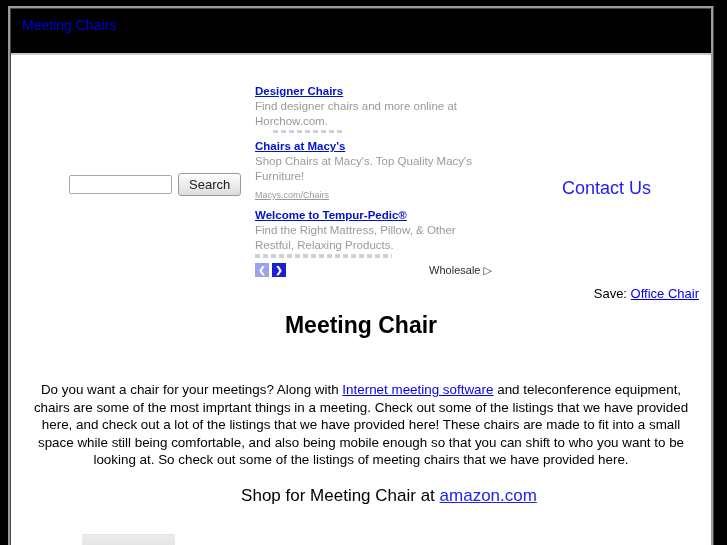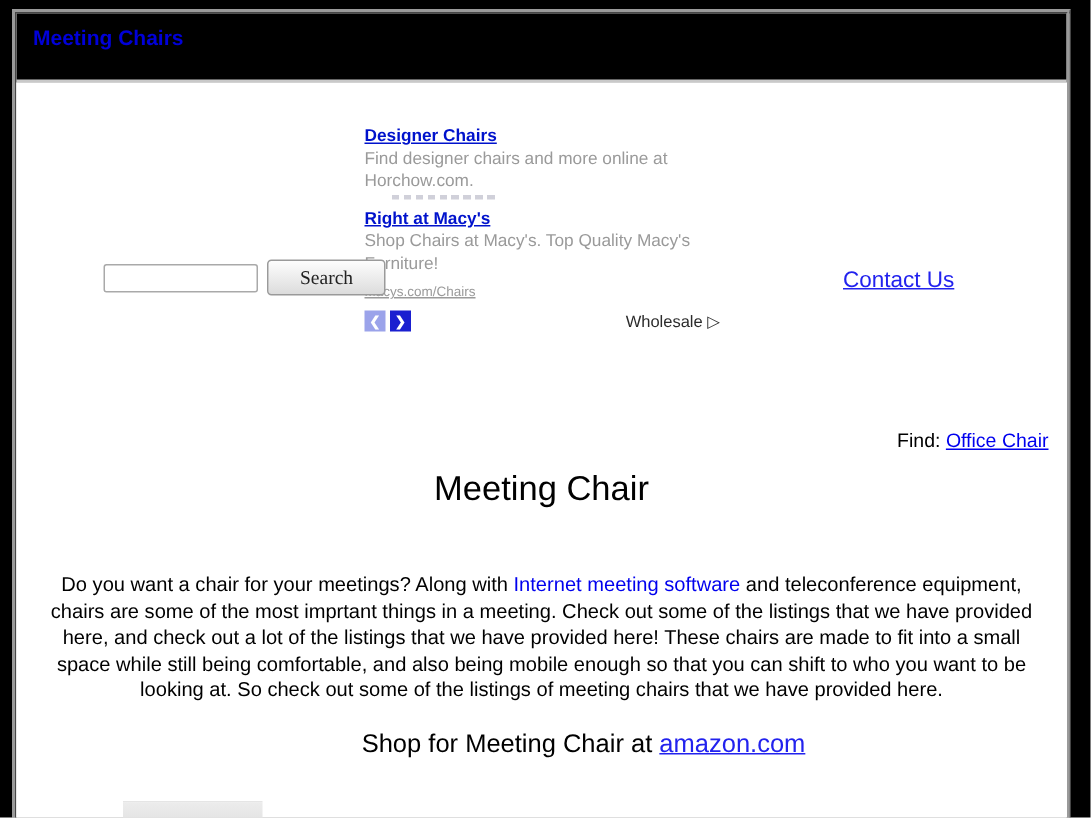--- a/index.html
+++ b/index.html
@@ -9,26 +9,26 @@
     font-family:"Liberation Sans", sans-serif;
   }
   .page {
     position:absolute; left:8px; top:6px; width:706px; height:620px;
     background:#fff; border:3px ridge #9a9a9a;
   }
   .header {
     height:46px; background:#000; border-bottom:2px solid #c9c9c9;
   }
   .header-title {
-    color:#0000d9; font-weight:bold; font-size:14px; padding:8px 0 0 11px;
+    color:#0000d9; font-weight:normal; font-size:14px; padding:8px 0 0 11px;
   }
   .content { position:relative; width:100%; height:520px; background:#fff; }
 
   
-  .ad-block { position:absolute; left:232px; top:26px; width:237px; }
+  .ad-block { position:absolute; left:244px; top:26px; width:237px; }
   .ad-unit { margin-bottom:3px; }
   .ad-title {
     color:#0012cc; font-size:11.5px; font-weight:bold; text-decoration:underline;
     line-height:14px; display:inline-block; cursor:pointer;
   }
   .ad-desc { color:#9a9a9a; font-size:11.5px; line-height:15px; }
   .ad-url {
     color:#9a9a9a; font-size:9px; line-height:11px; text-decoration:underline;
     display:inline-block; cursor:pointer;text-align:right;
   }
@@ -47,43 +47,43 @@
   .adchoices { margin-left:auto; font-size:11px; color:#2b2b2b; cursor:pointer; }
   .adchoices .tri { font-size:11px; }
 
   
   .search-row { position:absolute; left:58px; top:118px; display:flex; align-items:center; }
   .search-input {
     width:103px; height:19px; border:1px solid #a9a9a9; border-radius:2px;
     font-size:12px; padding:0 4px; outline:none;
   }
   .search-btn {
-    margin-left:6px; font-size:13px; color:#222; padding:3px 21px;
+    margin-left:6px; font-size:13px; color:#222; padding:3px 10px;
     background:linear-gradient(#fdfdfd,#dcdcdc); border:1px solid #9a9a9a;
-    border-radius:3px; cursor:pointer; font-family:Liberation Serif, serif;
+    border-radius:3px; cursor:pointer; font-family:Liberation Sans, sans-serif;
   }
   .contact-link {
-    position:absolute; left:551px; top:123px; color:#2222ee; font-size:15px;
-    text-decoration:underline; cursor:pointer;
+    position:absolute; left:551px; top:123px; color:#2222ee; font-size:18px;
+    cursor:pointer;
   }
 
   
   .next-line { position:absolute; right:12px; top:231px; font-size:13px; color:#000; }
   .next-line a { color:#0000ee; text-decoration:underline; cursor:pointer; }
 
   
   .page-heading {
     position:absolute; top:257px; left:0; width:100%; text-align:center;
-    font-size:23px; font-weight:normal; color:#000; margin:0;
+    font-size:23px; font-weight:bold; color:#000; margin:0;
   }
   .body-para {
     position:absolute; top:326px; left:14px; right:14px; text-align:center;
     font-size:13.4px; line-height:17.6px; color:#000;
   }
-  .body-para a { color:#0000ee; cursor:pointer; }
+  .body-para a { color:#0000ee; text-decoration:underline; cursor:pointer; }
   .shop-line {
     position:absolute; top:431px; left:0; width:100%; text-align:center;
     font-size:17px; color:#000;margin-left:28px;
   }
   .shop-line a { color:#2222ee; text-decoration:underline; cursor:pointer; }
 
   .bottom-cut-box {
     position:absolute; left:71px; top:479px; width:93px; height:24px;
     background:linear-gradient(#ececec,#dcdcdc); border-top:1px solid #e5e5e5;
   }
@@ -101,41 +101,46 @@
     <div class="ad-block">
 
       <div class="ad-unit">
         <a class="ad-title">Designer Chairs</a>
         <div class="ad-desc">Find designer chairs and more online at Horchow.com.</div>
         <div class="clip-strip short"></div>
       </div>
 
 
       <div class="ad-unit">
-        <a class="ad-title">Right at Macy's</a>
+        <a class="ad-title">Chairs at Macy's</a>
         <div class="ad-desc">Shop Chairs at Macy's. Top Quality Macy's Furniture!</div>
         <a class="ad-url">Macys.com/Chairs</a>
       </div>
 
+      <div class="ad-unit">
+        <a class="ad-title">Welcome to Tempur-Pedic®</a>
+        <div class="ad-desc">Find the Right Mattress, Pillow, &amp; Other Restful, Relaxing Products.</div>
+        <div class="clip-strip"></div>
+      </div>
 
       <div class="ad-footer">
         <div class="arrow-btn arrow-prev">❮</div>
         <div class="arrow-btn arrow-next">❯</div>
         <div class="adchoices"><span>Wholesale</span> <span class="tri">▷</span></div>
       </div>
     </div>
 
     <div class="search-row">
       <input class="search-input" type="text" value="" style="">
       <button class="search-btn">Search</button>
     </div>
 
     <a class="contact-link">Contact Us</a>
 
-    <div class="next-line"><span>Find: </span><a>Office Chair</a></div>
+    <div class="next-line"><span>Save: </span><a>Office Chair</a></div>
 
     <h1 class="page-heading">Meeting Chair</h1>
 
     <div class="body-para"><span>Do you want a chair for your meetings? Along with </span><a>Internet meeting software</a><span> and teleconference equipment, chairs are some of the most imprtant things in a meeting.  Check out some of the listings that we have provided here, and check out a lot of the listings that we have provided here! These chairs are made to fit into a small space while still being comfortable, and also being mobile enough so that you can shift to who you want to be looking at. So check out some of the listings of meeting chairs that we have provided here.</span></div>
 
     <div class="shop-line"><span>Shop for Meeting Chair at </span><a>amazon.com</a></div>
 
     <div class="bottom-cut-box"></div>
 
   </div>

